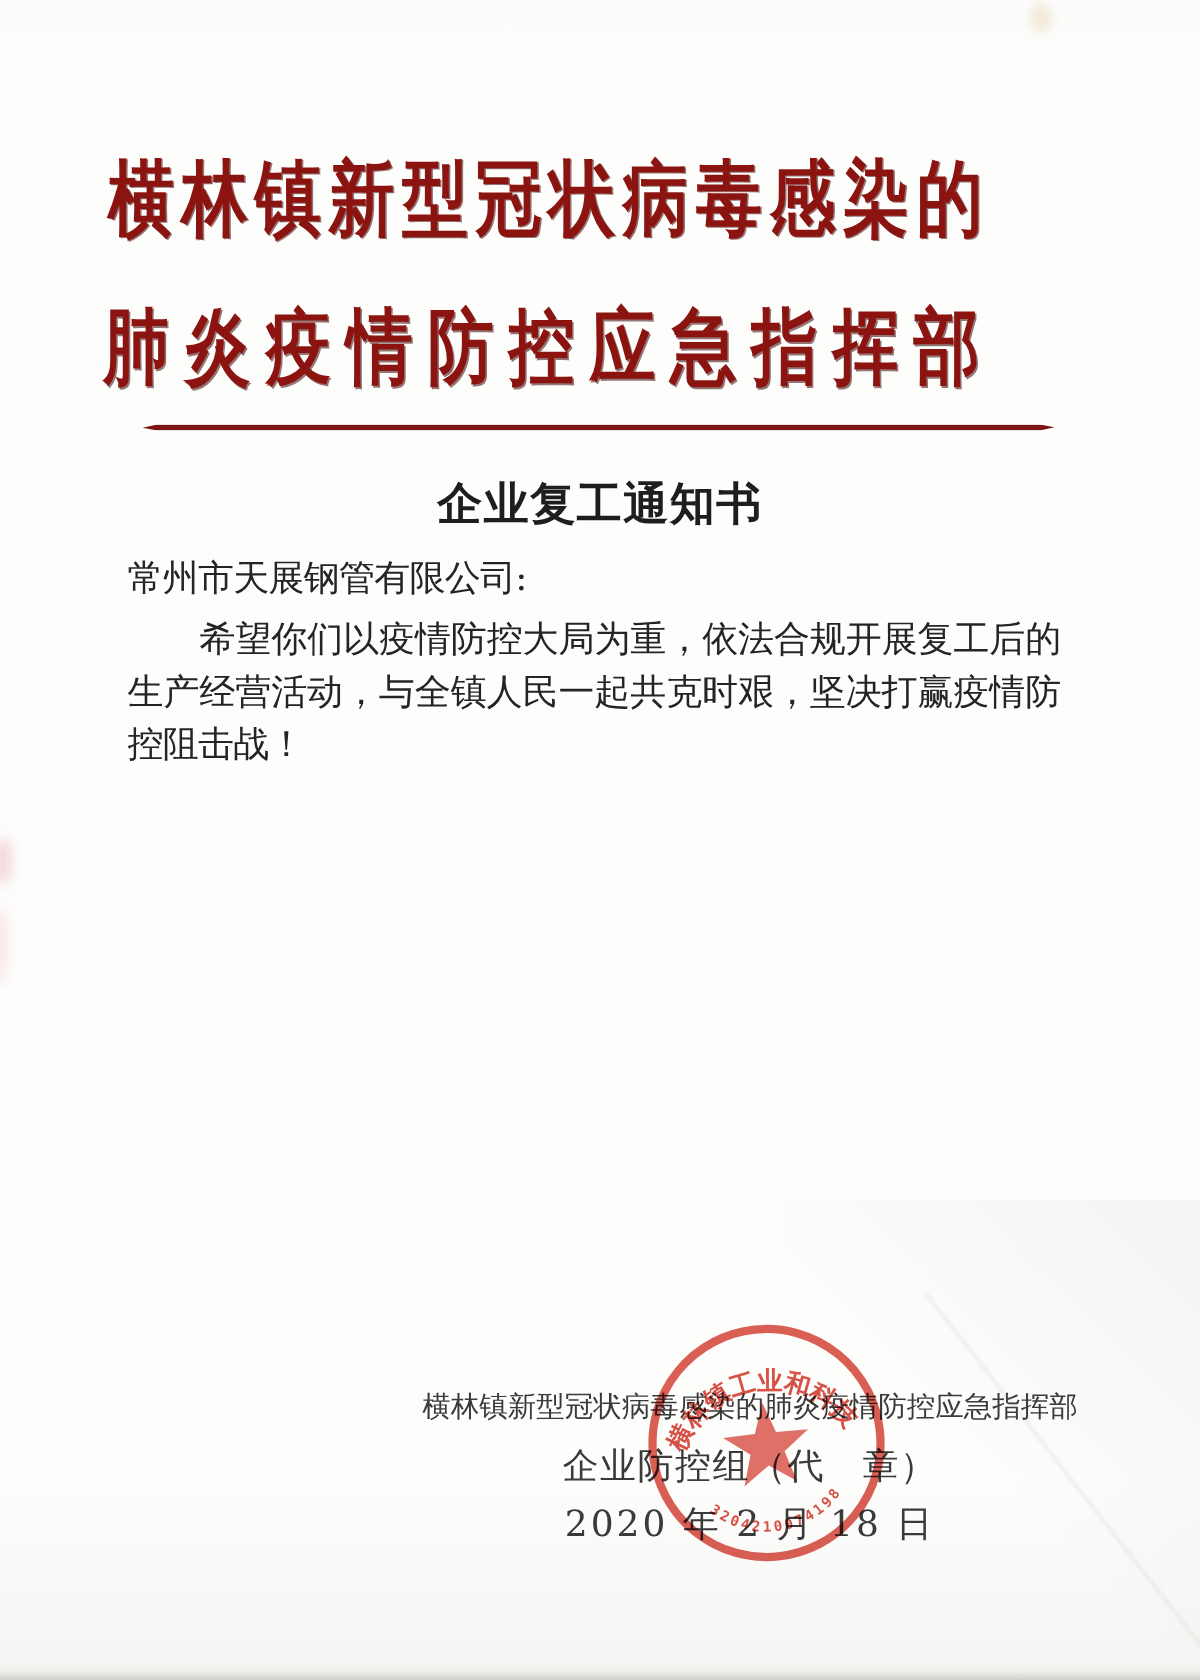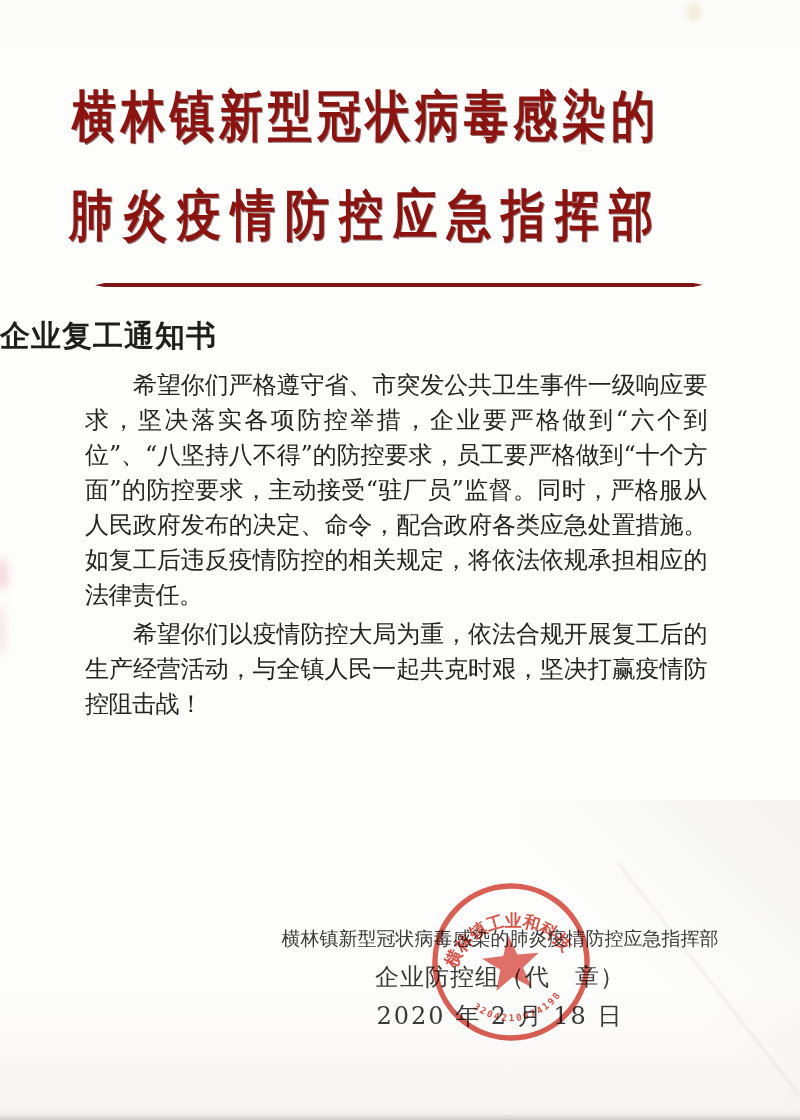--- a/index.html
+++ b/index.html
@@ -3,30 +3,30 @@
 <meta charset="utf-8">
 <style>
   html,body{margin:0;padding:0;}
   body{width:800px;height:1120px;background:#e9e8e6;font-family:"DejaVu Serif","Liberation Serif",serif;}
   .page{
     position:relative;width:800px;height:1120px;overflow:hidden;
     background:linear-gradient(180deg,#fcfcfb 0%,#fdfdfc 6%,#fdfdfc 88%,#f6f5f3 99%,#eceae7 100%);
     color:#262626;
   }
   
-  .letterhead{position:absolute;left:0;top:80px;width:732px;text-align:center;font-weight:bold;}
+  .letterhead{position:absolute;left:0;top:96px;width:732px;text-align:center;font-weight:bold;}
   .lh-line{transform:scaleY(1.25);transform-origin:center top;
     text-shadow:1px 1px 0 rgba(60,8,8,.55);white-space:nowrap;}
   .lh-line1{font-size:44px;letter-spacing:5px;}
   .lh-line2{font-size:44px;letter-spacing:10px;margin-top:40px;}
   
   .red-rule{position:absolute;left:95px;top:283px;width:608px;height:4px;
     clip-path:polygon(0 55%,1.6% 0,98.4% 0,100% 45%,98.4% 100%,1.6% 100%);}
   
-  .doc-title{position:absolute;left:0;top:316px;width:800px;margin:0;text-align:left;
+  .doc-title{position:absolute;left:0;top:316px;width:800px;margin:0;text-align:center;
     font-size:30px;font-weight:bold;letter-spacing:1px;color:#1e1e1e;}
   
   .body-block{position:absolute;left:85px;top:368px;width:622px;
     font-size:24px;line-height:35px;letter-spacing:-0.5px;color:#242424;
     text-align:justify;text-justify:inter-character;}
   .recipient{margin:0 0 6px 0;}
   .para{margin:0 0 4px 0;text-indent:2em;}
   
   .sig-block{position:absolute;left:250px;top:918px;width:500px;text-align:center;color:#3a3a3a;}
   .sig-org{font-size:19px;line-height:40px;letter-spacing:0;white-space:nowrap;}
@@ -54,21 +54,21 @@
   <div class="letterhead">
     <div class="lh-line lh-line1" style="color:#8c1410;">横林镇新型冠状病毒感染的</div>
     <div class="lh-line lh-line2" style="color:#8c1410;">肺炎疫情防控应急指挥部</div>
   </div>
 
   <div class="red-rule" style="background:#7d1416;"></div>
 
   <h1 class="doc-title">企业复工通知书</h1>
 
   <div class="body-block">
-    <p class="para">希望你们严格遵守省、市突发公共卫生事件一级响应要求，坚决落实各项防控举措，企业要严格做到“六个到位”、“八坚持八不得”的防控要求，员工要严格做到“十个方面”的防控要求，主动接受“驻厂员”监督。同时，严格服从人民政府发布的决定、命令，配合政府各类应急处置措施。如复工后违反疫情防控的相关规定，将依法依规承担相应的法律责任。</p>
+    <p class="recipient">常州市天展钢管有限公司:</p>
     <p class="para">希望你们以疫情防控大局为重，依法合规开展复工后的生产经营活动，与全镇人民一起共克时艰，坚决打赢疫情防控阻击战！</p>
   </div>
 
   <div class="sig-block">
     <div class="sig-org">横林镇新型冠状病毒感染的肺炎疫情防控应急指挥部</div>
     <div class="sig-group">企业防控组（代　章）</div>
     <div class="sig-date">2020 年 2 月 18 日</div>
   </div>
 
   <svg class="stamp" viewBox="0 0 170 170">

